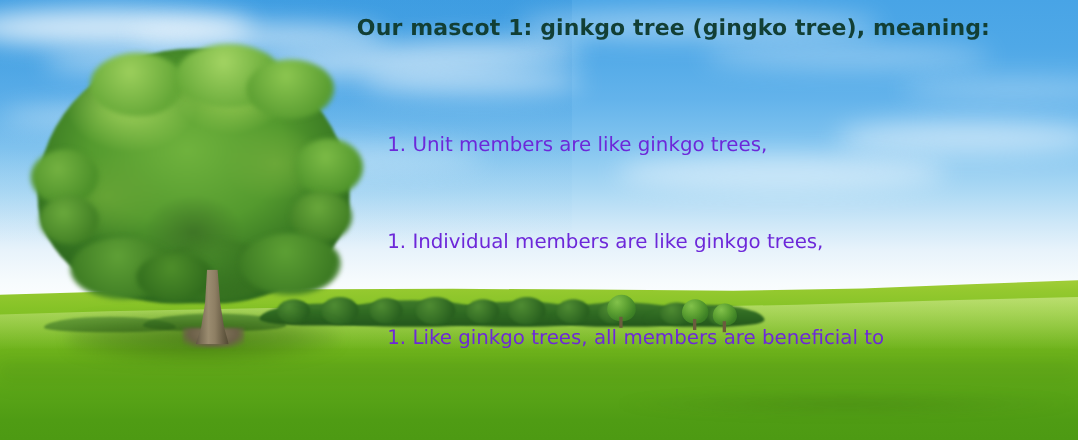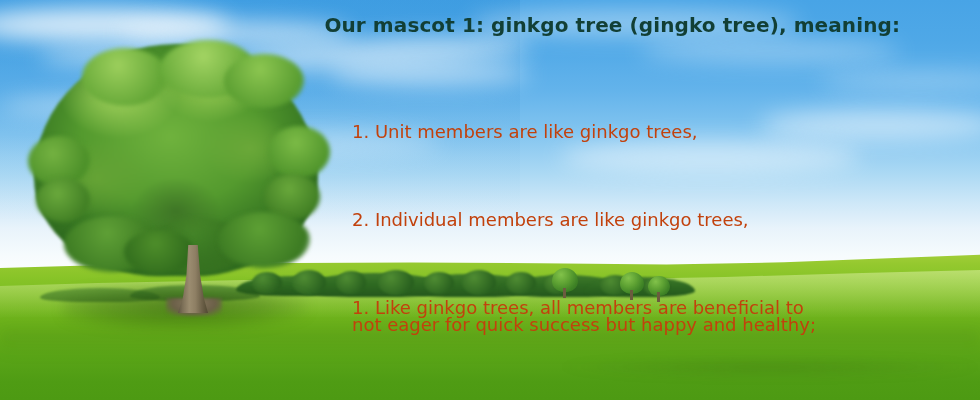--- a/index.html
+++ b/index.html
@@ -145,21 +145,21 @@
   .text-block{
     position:absolute;left:0;top:0;width:980px;height:300px;
   }
   .title{
     position:absolute;left:0;top:13px;width:900px;text-align:right;
     font-size:20px;font-weight:bold;color:#123f35;letter-spacing:.1px;
     white-space:pre;
   }
   .para{
     position:absolute;left:352px;
-    font-size:18px;color:#c2410c;line-height:35px;white-space:pre;
+    font-size:18px;color:#6d28d9;line-height:35px;white-space:pre;
   }
   .p1{top:44px;}
   .p2{top:132px;}
   .p3{top:220px;}
   .para .ln{display:block;white-space:pre;}
 </style>
 </head>
 <body>
 
 <div id="banner">
@@ -239,22 +239,21 @@
 
   <div class="text-block">
 
     <div class="title">Our mascot 1: ginkgo tree (gingko tree), meaning:</div>
 
     <div class="para p1">
       <span class="ln">1. Unit members are like ginkgo trees,</span>
     </div>
 
     <div class="para p2">
-      <span class="ln">2. Individual members are like ginkgo trees,</span>
-      <span class="ln">not eager for quick success but happy and healthy;</span>
+      <span class="ln">1. Individual members are like ginkgo trees,</span>
     </div>
 
     <div class="para p3">
       <span class="ln">1. Like ginkgo trees, all members are beneficial to</span>
       <span class="ln">the living environment of human beings.</span>
     </div>
 
   </div>
 </div>
 

